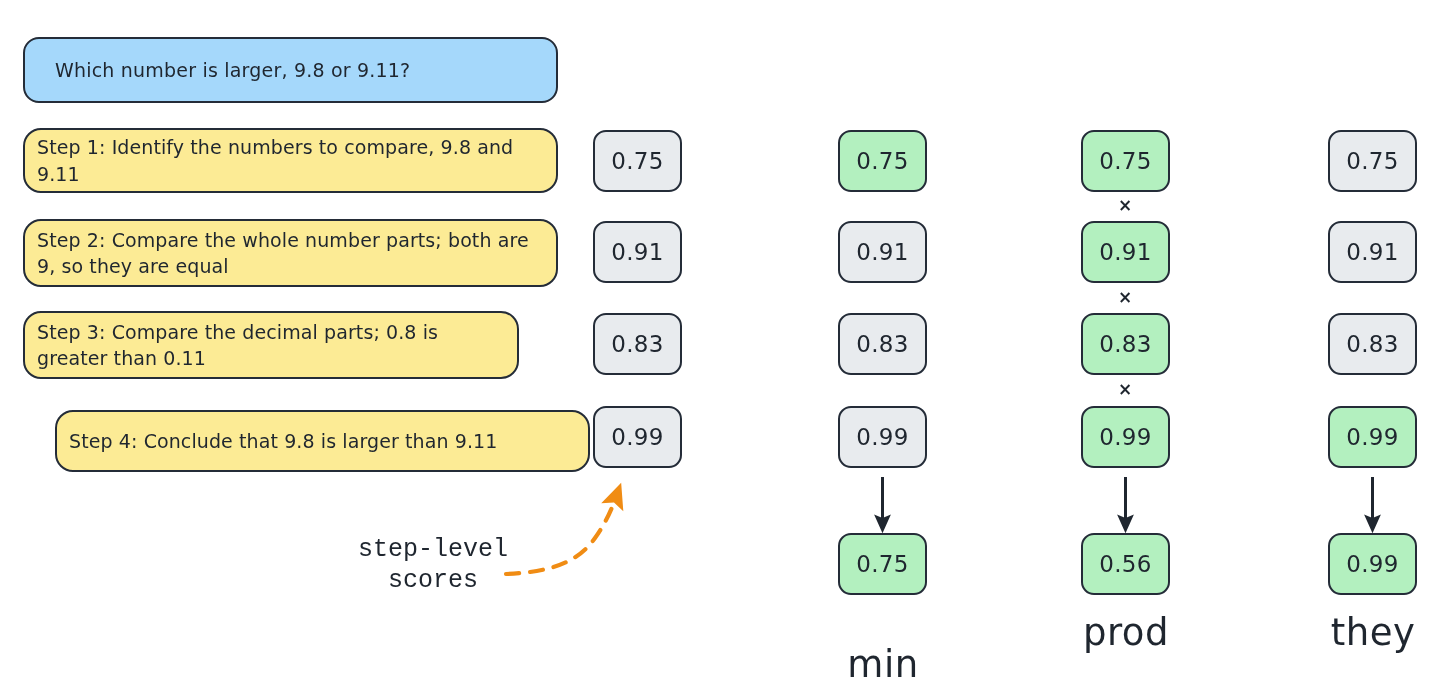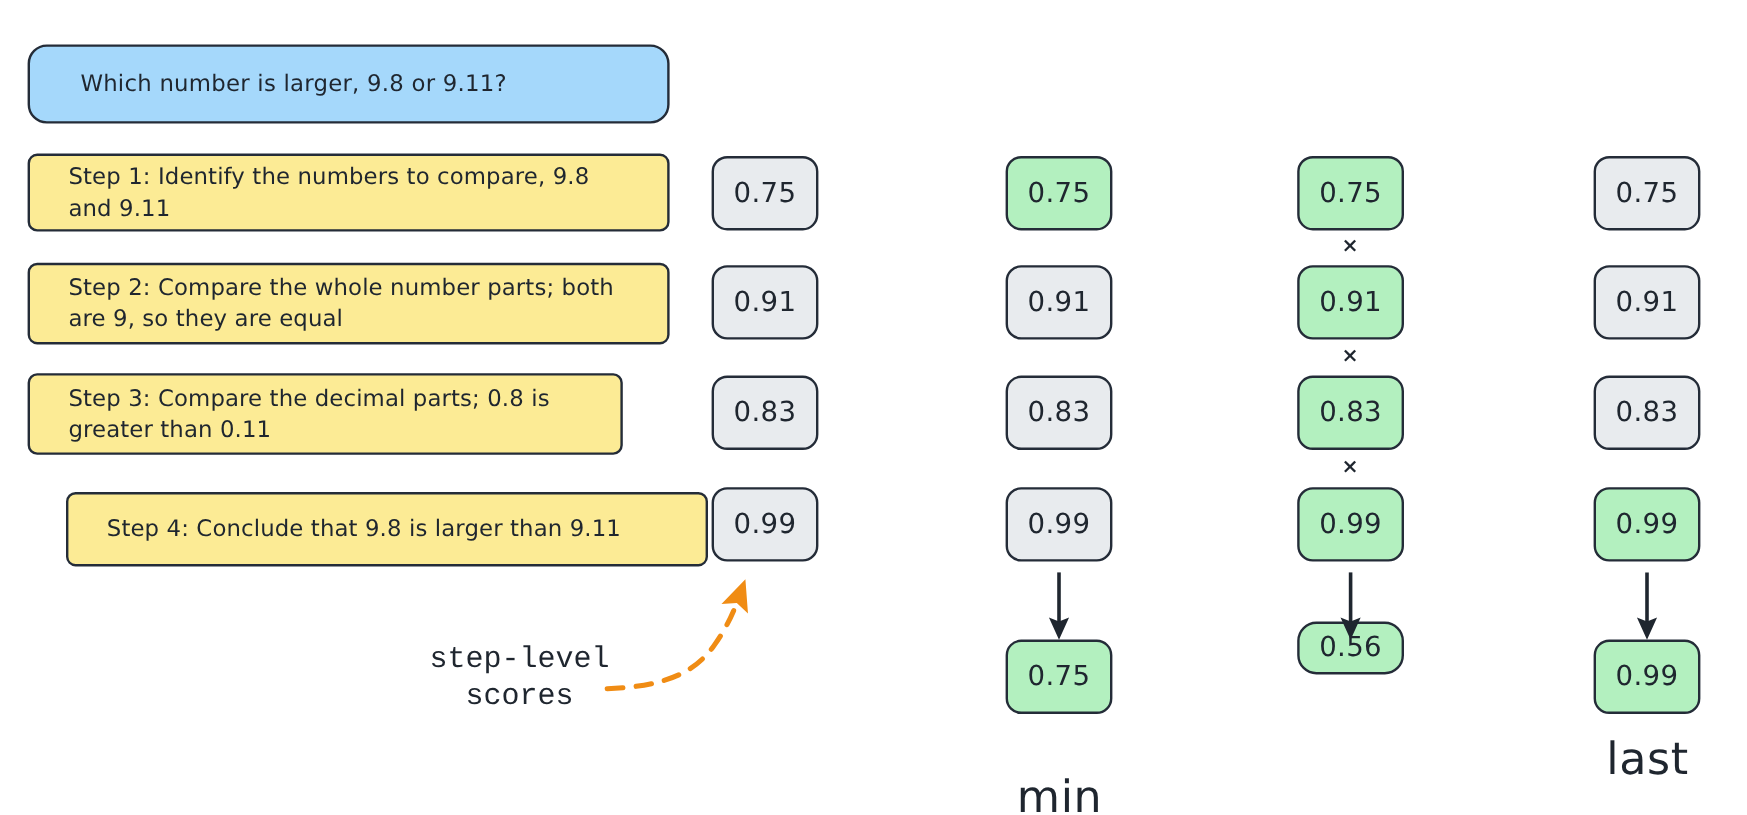--- a/index.html
+++ b/index.html
@@ -26,28 +26,28 @@
     border: 2.5px solid #242c38;
     border-radius: 14px;
     display: flex;
     align-items: center;
     color: #1f262f;
     font-family: "DejaVu Sans", sans-serif;
   }
   .box.prompt {
     background: #a5d8fb;
     border-radius: 16px;
-    padding: 0 42px;
+    padding: 0 30px;
     font-size: 19px;
     letter-spacing: .2px;
   }
   .box.step {
     background: #fceb95;
-    border-radius: 8px;
-    padding: 0 32px;
+    border-radius: 18px;
+    padding: 0 12px;
     font-size: 19px;
     line-height: 1.38;
     letter-spacing: .1px;
   }
   .box.score {
     justify-content: center;
     border-radius: 13px;
     font-size: 23px;
     background: #e8ebee;
     letter-spacing: .3px;
@@ -166,41 +166,44 @@
   </div>
   <div class="box score hl" style="left:1081px; top:313px; width:89px; height:62px;">
     <span>0.83</span>
   </div>
   <div class="mul" style="left:1110px; top:379px;">
     <span>×</span>
   </div>
   <div class="box score hl" style="left:1081px; top:406px; width:89px; height:62px;">
     <span>0.99</span>
   </div>
-  <div class="box score hl" style="left:1081px; top:518px; width:89px; height:44px;border-radius:16px;">
+  <div class="box score hl" style="left:1081px; top:533px; width:89px; height:62px;">
     <span>0.56</span>
   </div>
+  <div class="caption" style="left:1026px; top:611px;">
+    <span>prod</span>
+  </div>
 
   <div class="box score" style="left:1328px; top:130px; width:89px; height:62px;">
     <span>0.75</span>
   </div>
   <div class="box score" style="left:1328px; top:221px; width:89px; height:62px;">
     <span>0.91</span>
   </div>
   <div class="box score" style="left:1328px; top:313px; width:89px; height:62px;">
     <span>0.83</span>
   </div>
   <div class="box score hl" style="left:1328px; top:406px; width:89px; height:62px;">
     <span>0.99</span>
   </div>
   <div class="box score hl" style="left:1328px; top:533px; width:89px; height:62px;">
     <span>0.99</span>
   </div>
   <div class="caption" style="left:1273px; top:611px;">
-    <span>last</span>
+    <span>they</span>
   </div>
 
   <div class="annot" style="left:318px; top:535px;">
     <span>step-level</span><br>
     <span>scores</span>
   </div>
 
   <svg class="overlay" viewBox="0 0 1456 679" xmlns="http://www.w3.org/2000/svg">
     <defs>
       <marker id="arrowhead-dark" markerWidth="7" markerHeight="7" refX="3.2" refY="3.2" orient="auto">

